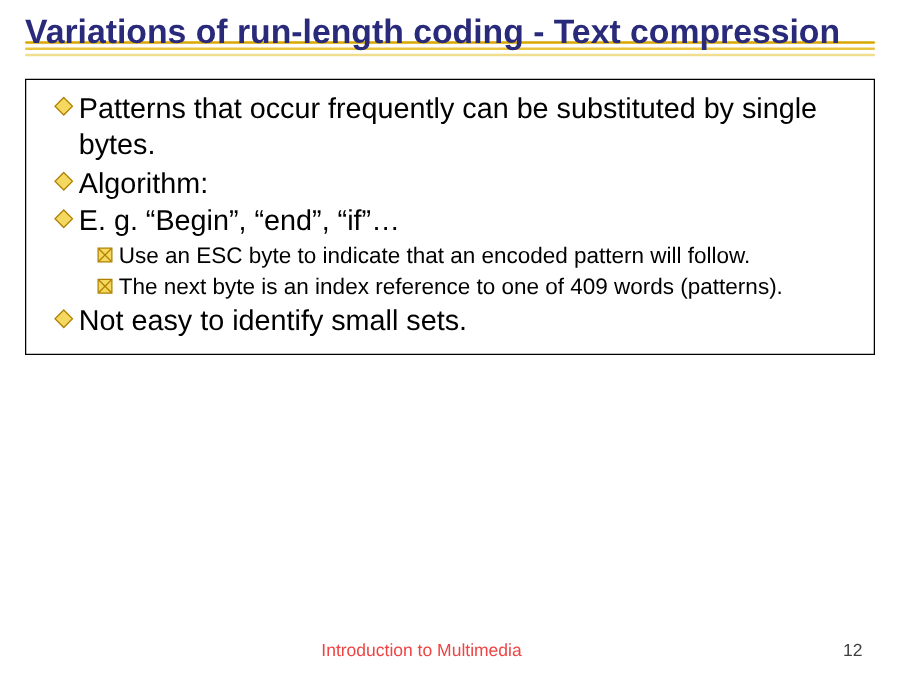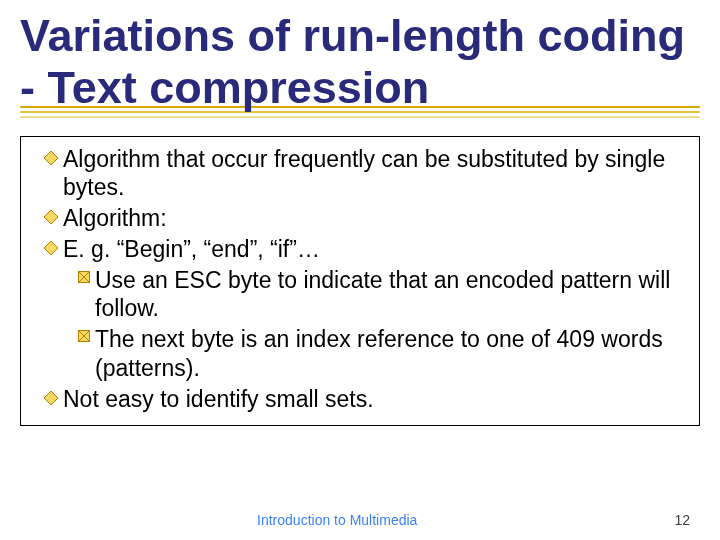--- a/index.html
+++ b/index.html
@@ -9,21 +9,21 @@
     background: #ffffff;
     font-family: Arial, Helvetica, sans-serif;
     position: relative;
     overflow: hidden;
   }
   .title-area {
     padding: 10px 20px 0 20px;
     position: relative;
   }
   .title {
-    font-size: 45px;
+    font-size: 27px;
     font-weight: bold;
     color: #2a2a7a;
     line-height: 1.15;
     position: relative;
     z-index: 2;
   }
   .underline-group {
     position: relative;
     height: 18px;
     margin-top: -8px;
@@ -61,36 +61,36 @@
     align-items: center;
     justify-content: center;
   }
   .bicon.small { width: 14px; height: 14px; margin-top: 4px; }
   .btext {
     font-size: 23px;
     color: #000;
     line-height: 1.25;
   }
   .btext.small {
-    font-size: 23px;
+    font-size: 18px;
   }
   .footer {
     position: absolute;
     bottom: 12px;
     left: 0;
     right: 0;
     display: flex;
     justify-content: space-between;
     padding: 0 30px 0 0;
   }
   .footer-center {
     flex: 1;
     text-align: center;
     font-size: 14px;
-    color: #3b82f6;
+    color: #ef4444;
   }
   .footer-num {
     font-size: 14px;
     color: #404040;
   }
 </style>
 </head>
 <body>
 
 <div class="title-area">
@@ -103,21 +103,21 @@
 </div>
 
 <div class="content-box">
 
   <div class="bullet-row level1">
     <span class="bicon">
       <svg viewBox="0 0 16 16" width="16" height="16">
           <polygon points="8,1 15,8 8,15 1,8" fill="#f4d860" stroke="#b08000" stroke-width="1"></polygon>
         </svg>
     </span>
-    <span class="btext">Algorithm that occur frequently can be substituted by single bytes.</span>
+    <span class="btext">Patterns that occur frequently can be substituted by single bytes.</span>
   </div>
 
   <div class="bullet-row level1">
     <span class="bicon">
       <svg viewBox="0 0 16 16" width="16" height="16">
           <polygon points="8,1 15,8 8,15 1,8" fill="#f4d860" stroke="#b08000" stroke-width="1"></polygon>
         </svg>
     </span>
     <span class="btext">Algorithm:</span>
   </div>

